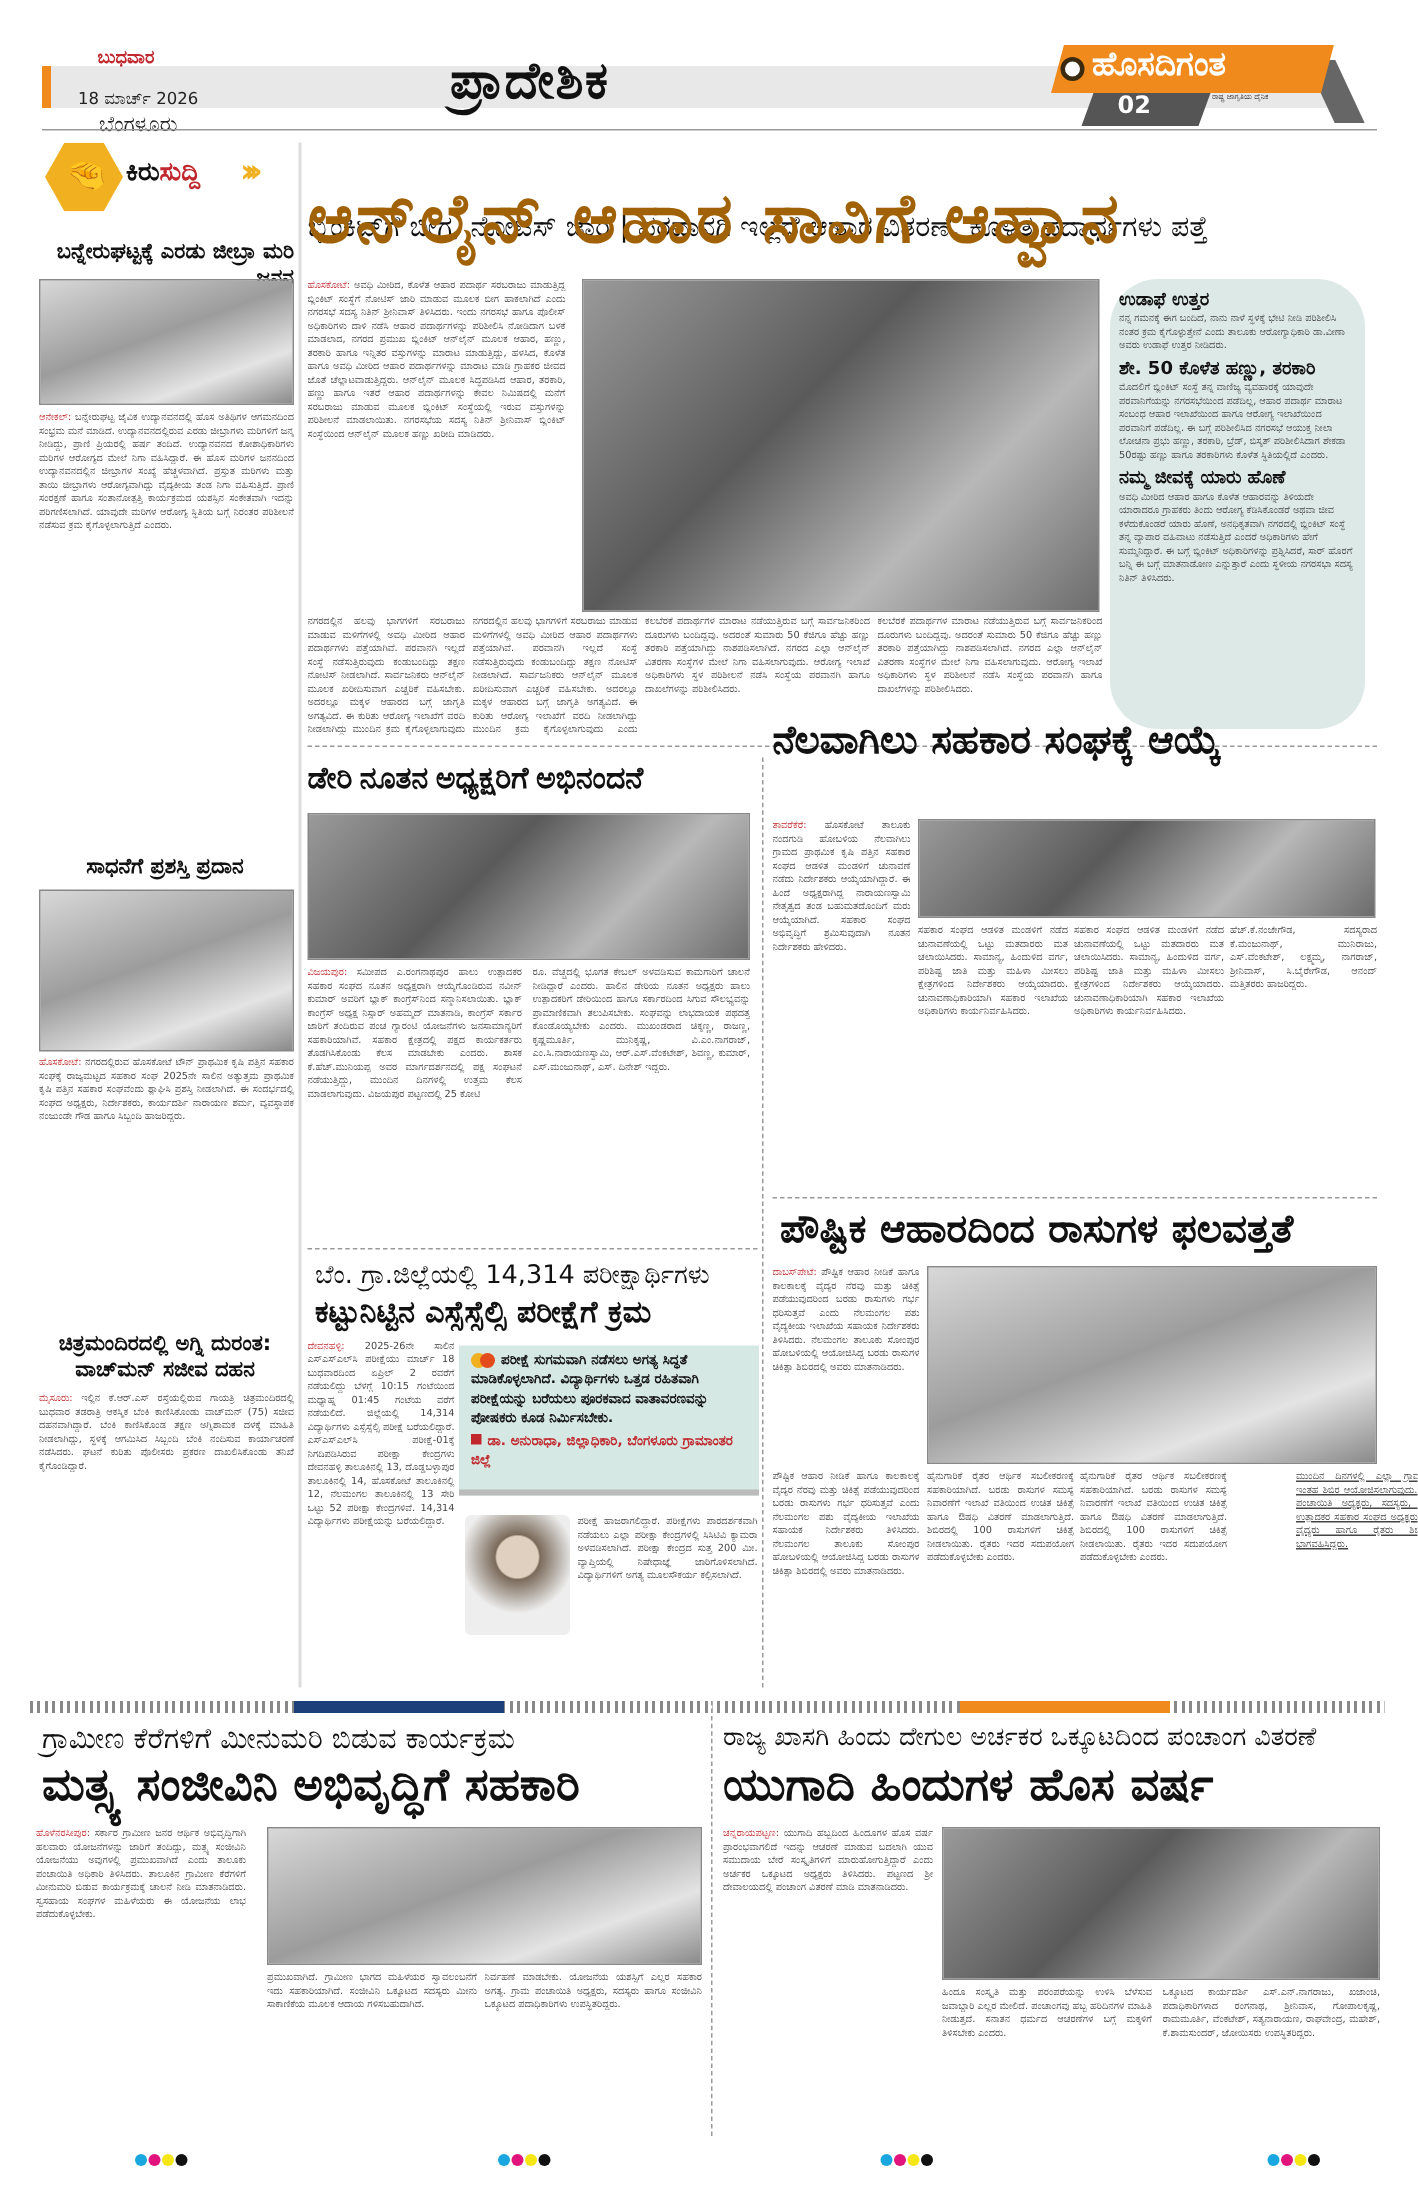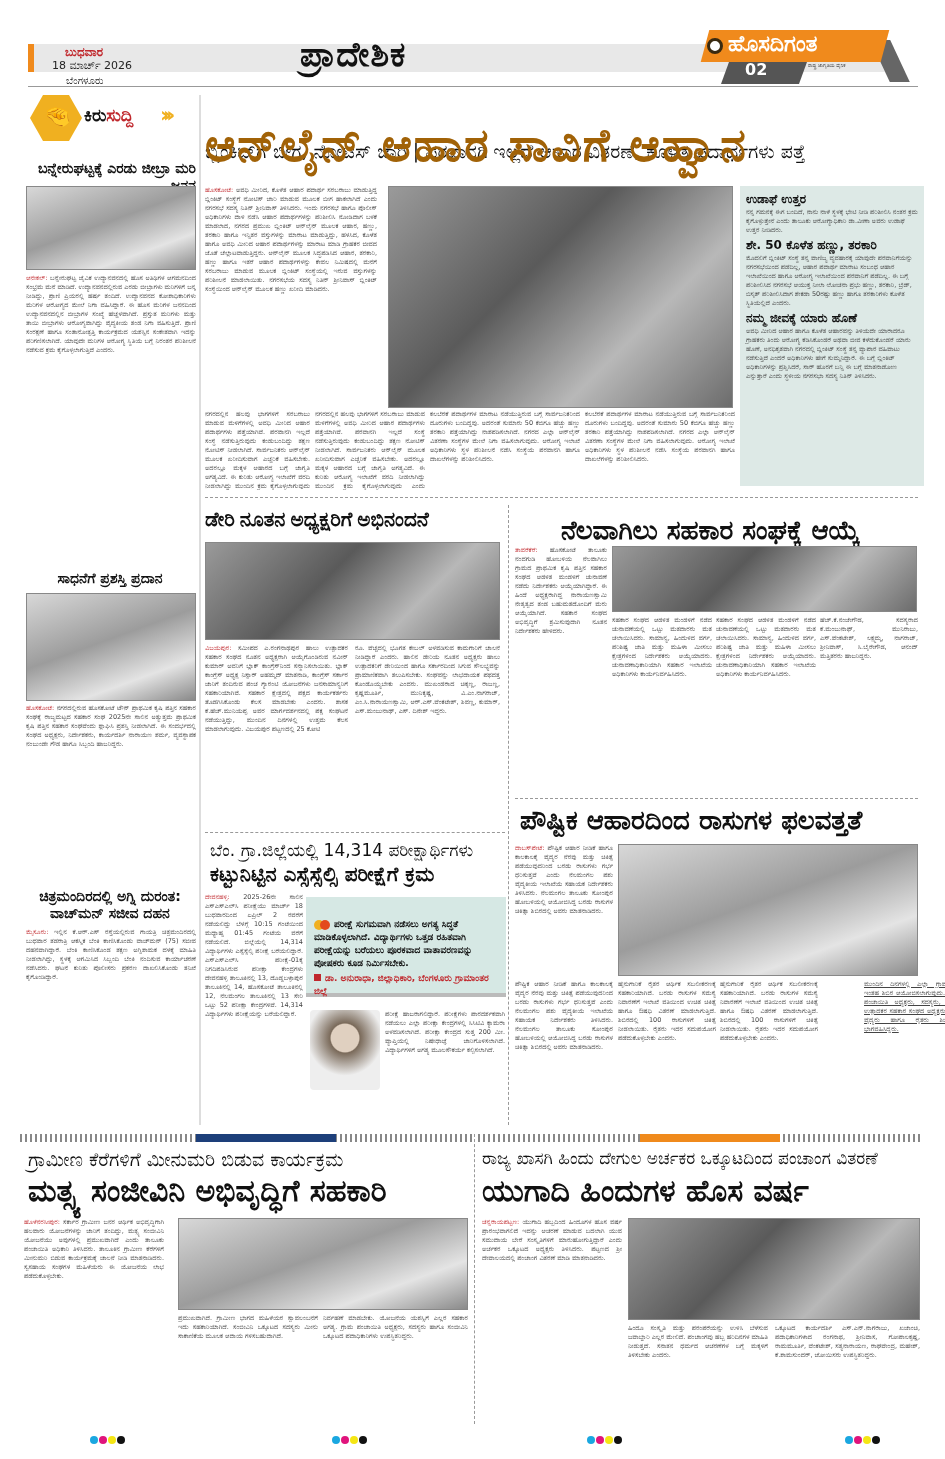--- a/index.html
+++ b/index.html
@@ -1,23 +1,23 @@
 <!DOCTYPE html>
 <html><head>
 <meta charset="utf-8">
 <style>
   * { box-sizing: border-box; margin: 0; padding: 0; }
   body { width: 945px; height: 1459px; background: #fff; font-family: "DejaVu Sans", sans-serif; color: #111; position: relative; overflow: hidden; }
   .abs { position: absolute; }
   
   .mast-bar { left: 28px; top: 44px; width: 860px; height: 28px; background: #e8e8e8; }
   .mast-accent { left: 28px; top: 44px; width: 6px; height: 28px; background: #f08a1c; }
-  .mast-day { left: 65px; top: 45px; font-size: 12px; color: #c0282d; font-weight: bold; }
+  .mast-day { left: 65px; top: 31px; font-size: 12px; color: #c0282d; font-weight: bold; }
   .mast-date { left: 52px; top: 59px; font-size: 11px; color: #222; }
-  .mast-city { left: 66px; top: 75px; font-size: 10px; color: #222; }
+  .mast-city { left: 66px; top: 75px; font-size: 14px; color: #222; }
   .mast-rule { left: 28px; top: 86px; width: 890px; height: 1px; background: #999; }
   .section-title { left: 300px; top: 34px; font-size: 34px; font-weight: bold; color: #111; letter-spacing: 1px; font-family: "DejaVu Serif", serif; }
   .logo-box { left: 705px; top: 30px; width: 180px; height: 32px; background: #f08a1c; transform: skewX(-15deg); }
   .logo-text { left: 715px; top: 31px; font-size: 22px; font-weight: bold; color: #fff; }
   .logo-tag { left: 808px; top: 62px; font-size: 5px; color: #222; }
   .logo-emb { left: 707px; top: 38px; width: 16px; height: 16px; border-radius: 50%; background: #fff; border: 3px solid #3a2a10; }
   .pg-box { left: 725px; top: 62px; width: 78px; height: 22px; background: #555; transform: skewX(-20deg); }
   .pg-num { left: 745px; top: 60px; font-size: 16px; color: #fff; font-weight: bold; }
   .logo-shadow { left: 880px; top: 40px; width: 20px; height: 42px; background: #666; transform: skewX(25deg); }
 
@@ -30,29 +30,29 @@
   .left-col-rule { left: 199px; top: 95px; width: 2px; height: 1030px; background: #ddd; }
   .h-left { font-size: 14px; font-weight: bold; text-align: center; line-height: 17px; color: #111; }
   .body-text { font-size: 6.5px; line-height: 9px; color: #444; text-align: justify; overflow: hidden; }
   .dateline { color: #c0282d; font-weight: normal; }
   .photo { background: linear-gradient(135deg,#9a9a9a,#5a5a5a 40%,#b8b8b8 70%,#6c6c6c); border: 1px solid #888; }
   .photo.light { background: linear-gradient(160deg,#d8d8d8,#9c9c9c 45%,#e4e4e4 75%,#8a8a8a); }
 
   
   .lead-kicker { left: 205px; top: 92px; font-size: 19px; color: #111; white-space: nowrap; margin-top: 48px; }
   .lead-head { left: 205px; top: 118px; font-size: 46px; font-weight: bold; color: #a16207; white-space: nowrap; font-family: "DejaVu Serif", serif; letter-spacing: 2px; }
-  .sidebar-box { left: 740px; top: 186px; width: 184px; height: 300px; background: #dde9e6; padding: 4px 6px; }
+  .sidebar-box { left: 740px; top: 186px; width: 170px; height: 300px; background: #dde9e6; padding: 4px 6px; border-radius: 32px; }
   .sb-h { font-size: 12px; font-weight: bold; color: #111; margin: 2px 0; }
   .sb-t { font-size: 6.5px; line-height: 9px; color: #444; margin-bottom: 3px; }
   .dash-h { height: 0; border-top: 1px dashed #999; }
   .dash-v { width: 0; border-left: 1px dashed #999; }
 
   .h-mid { font-size: 20px; font-weight: bold; white-space: nowrap; color: #111; }
   .h-big { font-size: 26px; font-weight: bold; white-space: nowrap; color: #111; font-family: "DejaVu Serif", serif; }
-  .quote-box { left: 306px; top: 897px; width: 200px; height: 100px; background: #d6e8e4; padding: 21px 8px; border-bottom: 4px solid #bbb; }
+  .quote-box { left: 306px; top: 897px; width: 200px; height: 100px; background: #d6e8e4; padding: 4px 8px; border-bottom: 4px solid #bbb; }
   .qdot { display: inline-block; width: 10px; height: 10px; border-radius: 50%; background: #f0b020; margin-right: 4px; vertical-align: middle; }
   .qdot.r { background: #e34a1c; margin-left: -8px; }
   .q-text { font-size: 9px; font-weight: bold; line-height: 13px; color: #111; }
   .q-attr { font-size: 9px; font-weight: bold; line-height: 13px; color: #c0282d; margin-top: 2px; }
   .q-attr .sq { display: inline-block; width: 7px; height: 7px; background: #c0282d; margin-right: 4px; }
   .avatar { left: 310px; top: 1010px; width: 70px; height: 80px; background: radial-gradient(circle at 50% 35%, #e0d0c0 22%, #7a6a5a 24%, #eee 60%); border-radius: 4px; }
 
   .stripe { height: 8px; background: repeating-linear-gradient(90deg,#888 0 2px,#fff 2px 5px); }
   .stripe-fill { height: 8px; }
   .cmyk { display: flex; gap: 1px; }
@@ -112,21 +112,21 @@
 </div>
 
 <div class="abs dash-h" style="left:205px;top:497px;width:713px;"></div>
 
 <div class="abs h-mid" style="left:205px;top:508px;font-family:Liberation Serif, serif;">ಡೇರಿ ನೂತನ ಅಧ್ಯಕ್ಷರಿಗೆ ಅಭಿನಂದನೆ</div>
 <div class="abs photo" style="left:205px;top:542px;width:295px;height:98px;"></div>
 <div class="abs body-text" style="left:205px;top:644px;width:143px;height:150px;"><span class="dateline">ವಿಜಯಪುರ:</span> <span>ಸಮೀಪದ ಎ.ರಂಗನಾಥಪುರ ಹಾಲು ಉತ್ಪಾದಕರ ಸಹಕಾರ ಸಂಘದ ನೂತನ ಅಧ್ಯಕ್ಷರಾಗಿ ಆಯ್ಕೆಗೊಂಡಿರುವ ನವೀನ್ ಕುಮಾರ್ ಅವರಿಗೆ ಬ್ಲಾಕ್ ಕಾಂಗ್ರೆಸ್‌ನಿಂದ ಸನ್ಮಾನಿಸಲಾಯಿತು. ಬ್ಲಾಕ್ ಕಾಂಗ್ರೆಸ್ ಅಧ್ಯಕ್ಷ ನಿಸ್ಸಾರ್ ಅಹಮ್ಮದ್ ಮಾತನಾಡಿ, ಕಾಂಗ್ರೆಸ್ ಸರ್ಕಾರ ಜಾರಿಗೆ ತಂದಿರುವ ಪಂಚ ಗ್ಯಾರಂಟಿ ಯೋಜನೆಗಳು ಜನಸಾಮಾನ್ಯರಿಗೆ ಸಹಕಾರಿಯಾಗಿವೆ. ಸಹಕಾರ ಕ್ಷೇತ್ರದಲ್ಲಿ ಪಕ್ಷದ ಕಾರ್ಯಕರ್ತರು ತೊಡಗಿಸಿಕೊಂಡು ಕೆಲಸ ಮಾಡಬೇಕು ಎಂದರು. ಶಾಸಕ ಕೆ.ಹೆಚ್.ಮುನಿಯಪ್ಪ ಅವರ ಮಾರ್ಗದರ್ಶನದಲ್ಲಿ ಪಕ್ಷ ಸಂಘಟನೆ ನಡೆಯುತ್ತಿದ್ದು, ಮುಂದಿನ ದಿನಗಳಲ್ಲಿ ಉತ್ತಮ ಕೆಲಸ ಮಾಡಲಾಗುವುದು. ವಿಜಯಪುರ ಪಟ್ಟಣದಲ್ಲಿ 25 ಕೋಟಿ</span></div>
 <div class="abs body-text" style="left:355px;top:644px;width:145px;height:150px;">ರೂ. ವೆಚ್ಚದಲ್ಲಿ ಭೂಗತ ಕೇಬಲ್ ಅಳವಡಿಸುವ ಕಾಮಗಾರಿಗೆ ಚಾಲನೆ ನೀಡಿದ್ದಾರೆ ಎಂದರು. ಹಾಲಿನ ಡೇರಿಯ ನೂತನ ಅಧ್ಯಕ್ಷರು ಹಾಲು ಉತ್ಪಾದಕರಿಗೆ ಡೇರಿಯಿಂದ ಹಾಗೂ ಸರ್ಕಾರದಿಂದ ಸಿಗುವ ಸೌಲಭ್ಯವನ್ನು ಪ್ರಾಮಾಣಿಕವಾಗಿ ತಲುಪಿಸಬೇಕು. ಸಂಘವನ್ನು ಲಾಭದಾಯಕ ಪಥದತ್ತ ಕೊಂಡೊಯ್ಯಬೇಕು ಎಂದರು. ಮುಖಂಡರಾದ ಚಿಕ್ಕಣ್ಣ, ರಾಜಣ್ಣ, ಕೃಷ್ಣಮೂರ್ತಿ, ಮುನಿಕೃಷ್ಣ, ವಿ.ಎಂ.ನಾಗರಾಜ್, ಎಂ.ಸಿ.ನಾರಾಯಣಸ್ವಾಮಿ, ಆರ್.ಎಸ್.ವೆಂಕಟೇಶ್, ಶಿವಣ್ಣ, ಕುಮಾರ್, ಎಸ್.ಮಂಜುನಾಥ್, ಎಸ್. ದಿನೇಶ್ ಇದ್ದರು.</div>
 <div class="abs dash-v" style="left:508px;top:505px;height:620px;"></div>
 
-<div class="abs h-big" style="left:515px;top:515px;margin-left:46px;">ನೆಲವಾಗಿಲು ಸಹಕಾರ ಸಂಘಕ್ಕೆ ಆಯ್ಕೆ</div>
+<div class="abs h-big" style="left:515px;top:479px;">ನೆಲವಾಗಿಲು ಸಹಕಾರ ಸಂಘಕ್ಕೆ ಆಯ್ಕೆ</div>
 <div class="abs body-text" style="left:515px;top:546px;width:92px;height:240px;"><span class="dateline">ತಾವರೆಕೆರೆ:</span> <span>ಹೊಸಕೋಟೆ ತಾಲೂಕು ನಂದಗುಡಿ ಹೋಬಳಿಯ ನೆಲವಾಗಿಲು ಗ್ರಾಮದ ಪ್ರಾಥಮಿಕ ಕೃಷಿ ಪತ್ತಿನ ಸಹಕಾರ ಸಂಘದ ಆಡಳಿತ ಮಂಡಳಿಗೆ ಚುನಾವಣೆ ನಡೆದು ನಿರ್ದೇಶಕರು ಆಯ್ಕೆಯಾಗಿದ್ದಾರೆ. ಈ ಹಿಂದೆ ಅಧ್ಯಕ್ಷರಾಗಿದ್ದ ನಾರಾಯಣಸ್ವಾಮಿ ನೇತೃತ್ವದ ತಂಡ ಬಹುಮತದೊಂದಿಗೆ ಮರು ಆಯ್ಕೆಯಾಗಿದೆ. ಸಹಕಾರ ಸಂಘದ ಅಭಿವೃದ್ಧಿಗೆ ಶ್ರಮಿಸುವುದಾಗಿ ನೂತನ ನಿರ್ದೇಶಕರು ಹೇಳಿದರು.</span></div>
 <div class="abs photo" style="left:612px;top:546px;width:305px;height:66px;"></div>
 <div class="abs body-text" style="left:612px;top:616px;width:100px;height:170px;">ಸಹಕಾರ ಸಂಘದ ಆಡಳಿತ ಮಂಡಳಿಗೆ ನಡೆದ ಚುನಾವಣೆಯಲ್ಲಿ ಒಟ್ಟು ಮತದಾರರು ಮತ ಚಲಾಯಿಸಿದರು. ಸಾಮಾನ್ಯ, ಹಿಂದುಳಿದ ವರ್ಗ, ಪರಿಶಿಷ್ಟ ಜಾತಿ ಮತ್ತು ಮಹಿಳಾ ಮೀಸಲು ಕ್ಷೇತ್ರಗಳಿಂದ ನಿರ್ದೇಶಕರು ಆಯ್ಕೆಯಾದರು. ಚುನಾವಣಾಧಿಕಾರಿಯಾಗಿ ಸಹಕಾರ ಇಲಾಖೆಯ ಅಧಿಕಾರಿಗಳು ಕಾರ್ಯನಿರ್ವಹಿಸಿದರು.</div>
 <div class="abs body-text" style="left:716px;top:616px;width:100px;height:170px;">ಸಹಕಾರ ಸಂಘದ ಆಡಳಿತ ಮಂಡಳಿಗೆ ನಡೆದ ಚುನಾವಣೆಯಲ್ಲಿ ಒಟ್ಟು ಮತದಾರರು ಮತ ಚಲಾಯಿಸಿದರು. ಸಾಮಾನ್ಯ, ಹಿಂದುಳಿದ ವರ್ಗ, ಪರಿಶಿಷ್ಟ ಜಾತಿ ಮತ್ತು ಮಹಿಳಾ ಮೀಸಲು ಕ್ಷೇತ್ರಗಳಿಂದ ನಿರ್ದೇಶಕರು ಆಯ್ಕೆಯಾದರು. ಚುನಾವಣಾಧಿಕಾರಿಯಾಗಿ ಸಹಕಾರ ಇಲಾಖೆಯ ಅಧಿಕಾರಿಗಳು ಕಾರ್ಯನಿರ್ವಹಿಸಿದರು.</div>
 <div class="abs body-text" style="left:820px;top:616px;width:98px;height:170px;">ಹೆಚ್.ಕೆ.ನಂಜೇಗೌಡ, ಸದಸ್ಯರಾದ ಕೆ.ಮಂಜುನಾಥ್, ಮುನಿರಾಜು, ಎಸ್.ವೆಂಕಟೇಶ್, ಲಕ್ಷ್ಮಮ್ಮ, ನಾಗರಾಜ್, ಶ್ರೀನಿವಾಸ್, ಸಿ.ಬೈರೇಗೌಡ, ಆನಂದ್ ಮತ್ತಿತರರು ಹಾಜರಿದ್ದರು.</div>
 <div class="abs dash-h" style="left:515px;top:798px;width:403px;"></div>
 
 <div class="abs h-big" style="left:520px;top:805px;">ಪೌಷ್ಟಿಕ ಆಹಾರದಿಂದ ರಾಸುಗಳ ಫಲವತ್ತತೆ</div>
 <div class="abs body-text" style="left:515px;top:844px;width:98px;height:135px;"><span class="dateline">ದಾಬಸ್‌ಪೇಟೆ:</span> <span>ಪೌಷ್ಟಿಕ ಆಹಾರ ನೀಡಿಕೆ ಹಾಗೂ ಕಾಲಕಾಲಕ್ಕೆ ವೈದ್ಯರ ನೆರವು ಮತ್ತು ಚಿಕಿತ್ಸೆ ಪಡೆಯುವುದರಿಂದ ಬರಡು ರಾಸುಗಳು ಗರ್ಭ ಧರಿಸುತ್ತವೆ ಎಂದು ನೆಲಮಂಗಲ ಪಶು ವೈದ್ಯಕೀಯ ಇಲಾಖೆಯ ಸಹಾಯಕ ನಿರ್ದೇಶಕರು ತಿಳಿಸಿದರು. ನೆಲಮಂಗಲ ತಾಲೂಕು ಸೋಂಪುರ ಹೋಬಳಿಯಲ್ಲಿ ಆಯೋಜಿಸಿದ್ದ ಬರಡು ರಾಸುಗಳ ಚಿಕಿತ್ಸಾ ಶಿಬಿರದಲ್ಲಿ ಅವರು ಮಾತನಾಡಿದರು.</span></div>
 <div class="abs photo light" style="left:618px;top:844px;width:300px;height:132px;"></div>

